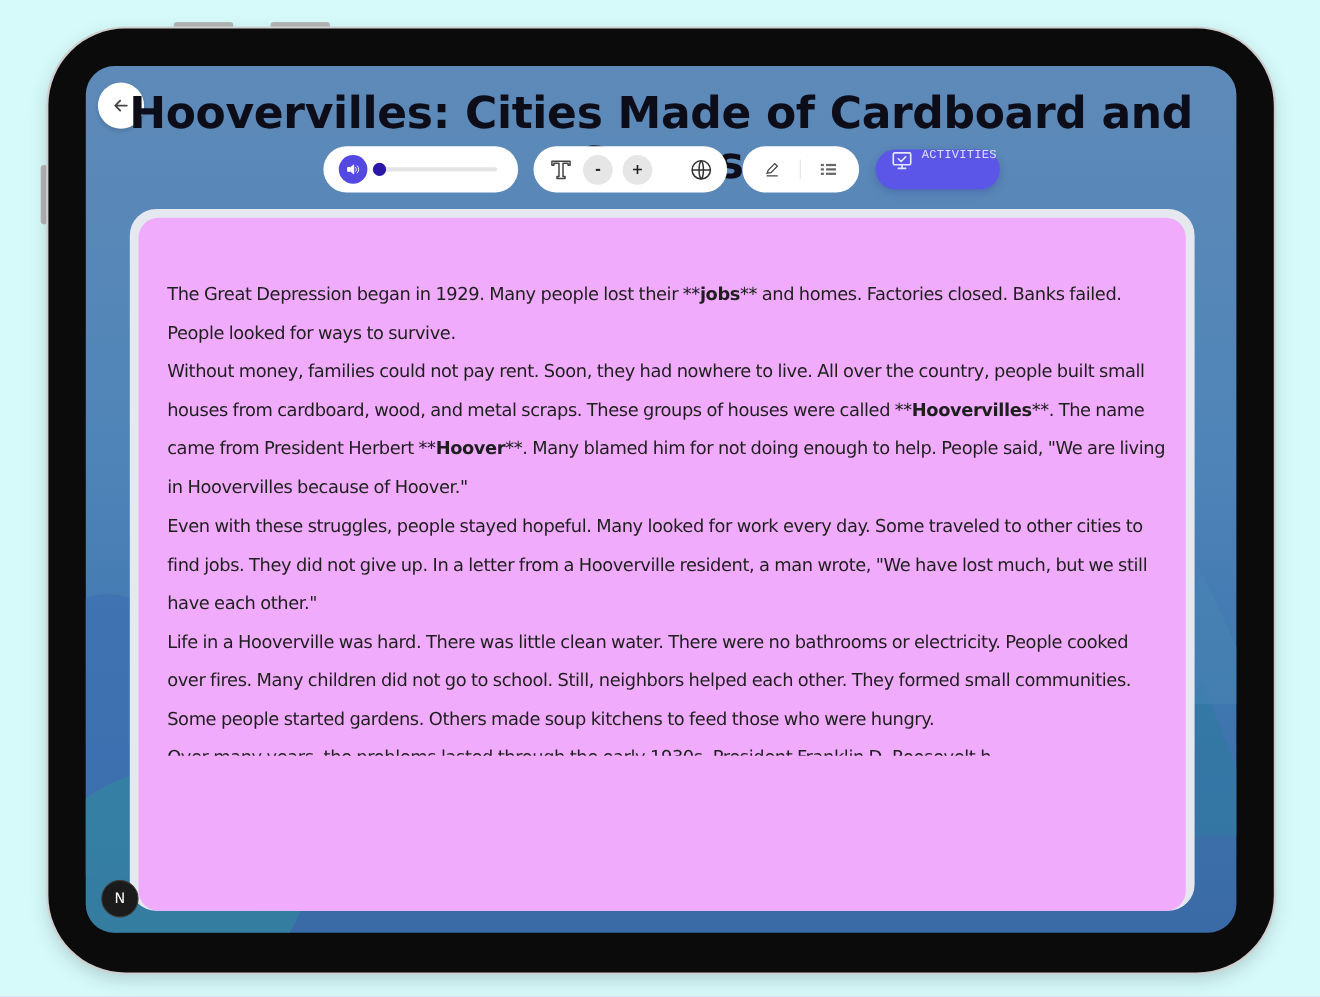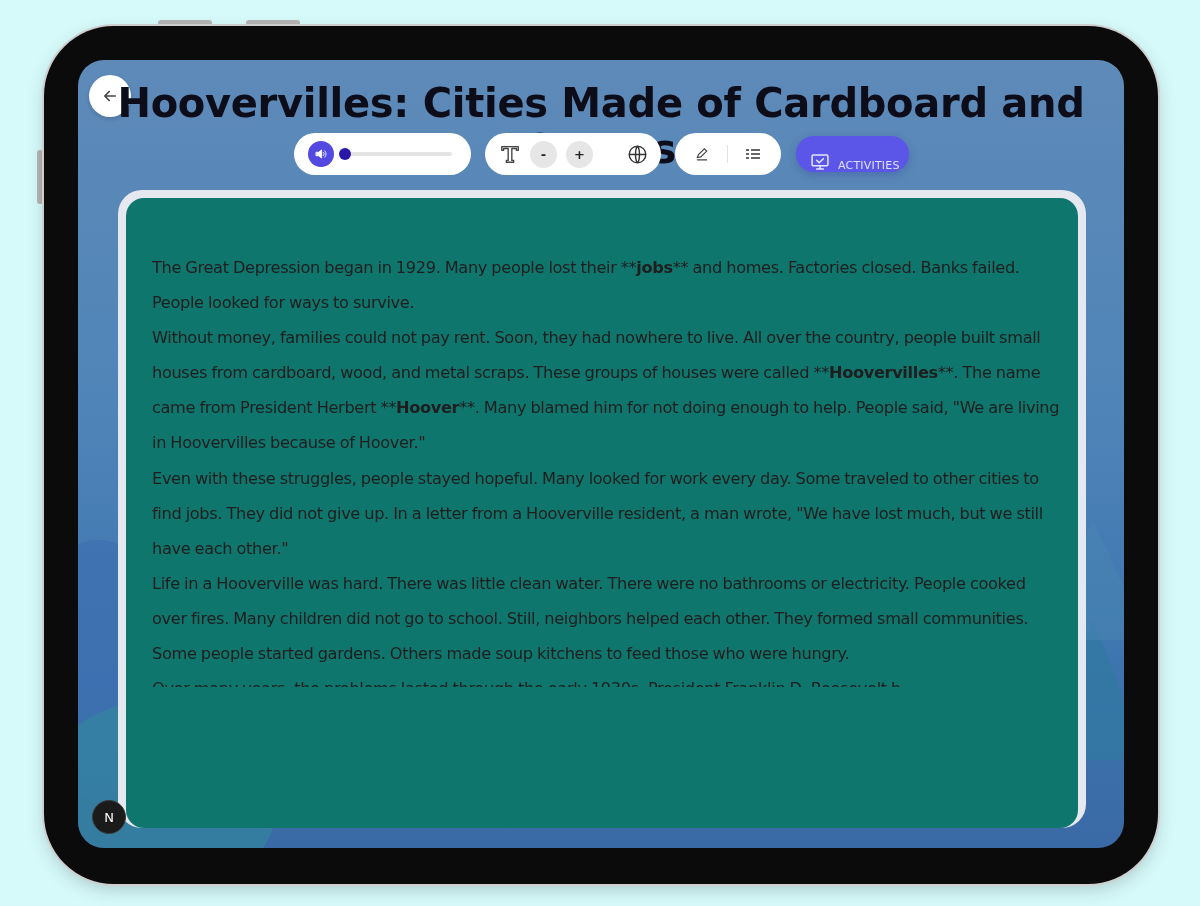--- a/index.html
+++ b/index.html
@@ -39,31 +39,31 @@
 
   .text-pill { left: 407px; width: 176px; }
   .icon-btn { display: flex; align-items: center; justify-content: center; }
   .circle-btn { width: 27px; height: 27px; border-radius: 50%; background: #e6e6e6; font-size: 13px; font-weight: bold; color: #222; display: flex; align-items: center; justify-content: center; }
 
   .tools-pill { left: 597px; width: 106px; }
   .divider { width: 1px; height: 18px; background: #e2e2e2; }
 
   .activities-btn {
     position: absolute; left: 718px; top: 3px; width: 113px; height: 36px; border-radius: 18px;
-    background: #5b55e8; color: #dfe0ff; display: flex; align-items: flex-end; padding-left: 14px;
-    font-size: 11px; letter-spacing: 0.2px; box-shadow: 0 3px 8px rgba(40,30,140,0.25);
+    background: #5b55e8; color: #dfe0ff; display: flex; align-items: flex-start; padding-left: 14px;
+    font-size: 11px; letter-spacing: 0.2px; box-shadow: 0 3px 8px rgba(40,30,140,0.25); font-family: Liberation Mono, monospace;
   }
   .activities-btn span.lbl { margin-left: 8px; }
 
   .card-frame {
     position: absolute; left: 40px; top: 130px; width: 968px; height: 638px;
     background: #e6e8ef; border-radius: 24px; padding: 8px;
   }
   .card {
-    width: 100%; height: 630px; background: #0f766e; border-radius: 18px; overflow: hidden; position: relative; padding-left: 20px;
+    width: 100%; height: 630px; background: #f0abfc; border-radius: 18px; overflow: hidden; position: relative; padding-left: 20px;
   }
   .content {
     position: absolute; left: 26px; top: 52px; width: 910px;
     font-family: "DejaVu Sans", sans-serif; font-size: 16.2px; line-height: 35.1px; color: #1e1e1e;
     letter-spacing: -0.35px; word-spacing: -0.5px;
   }
   .content p { margin: 0; }
   .content b { font-weight: bold; }
   .partial { height: 16px; overflow: hidden; }
 

